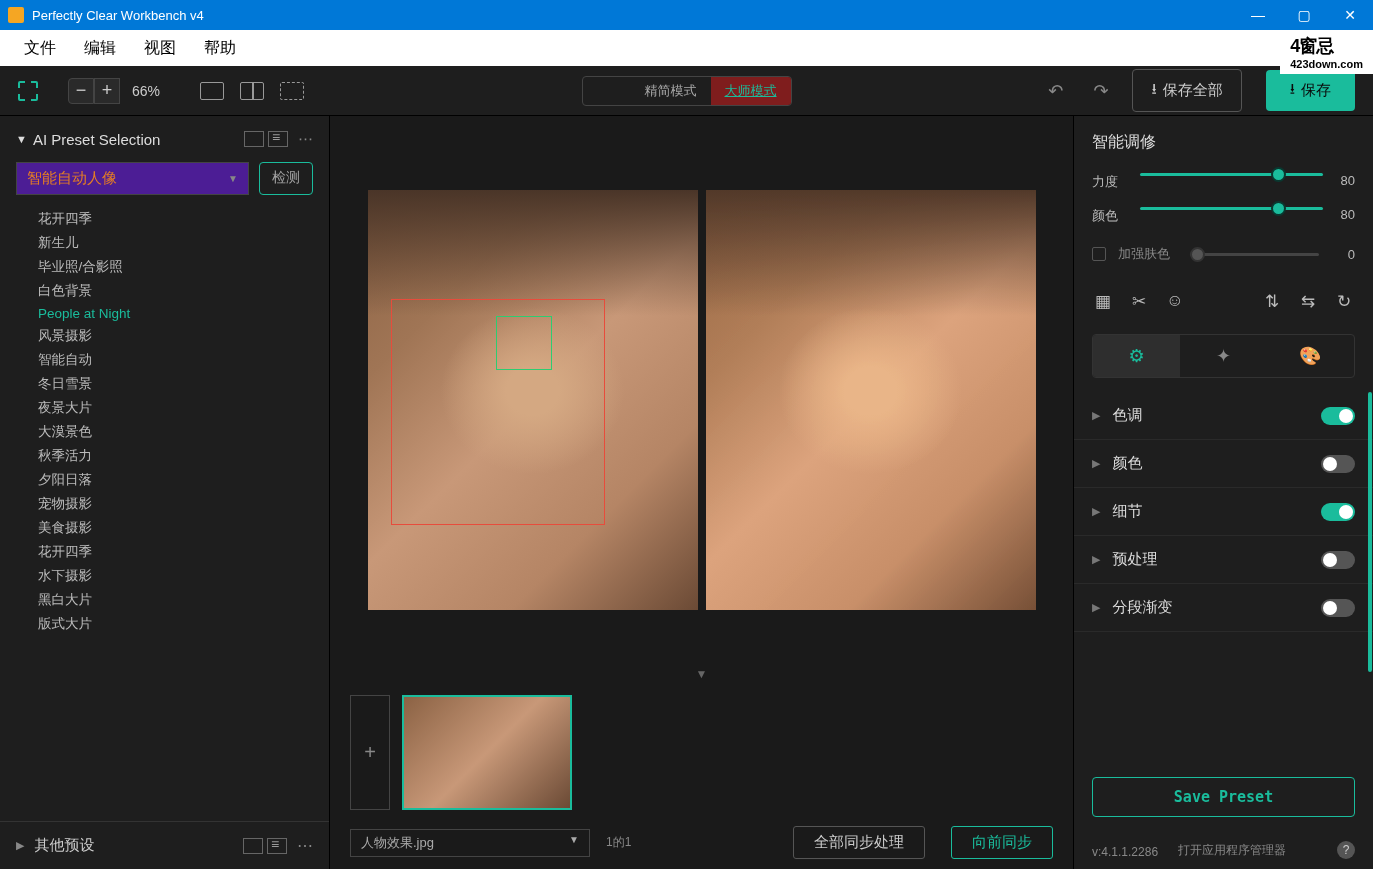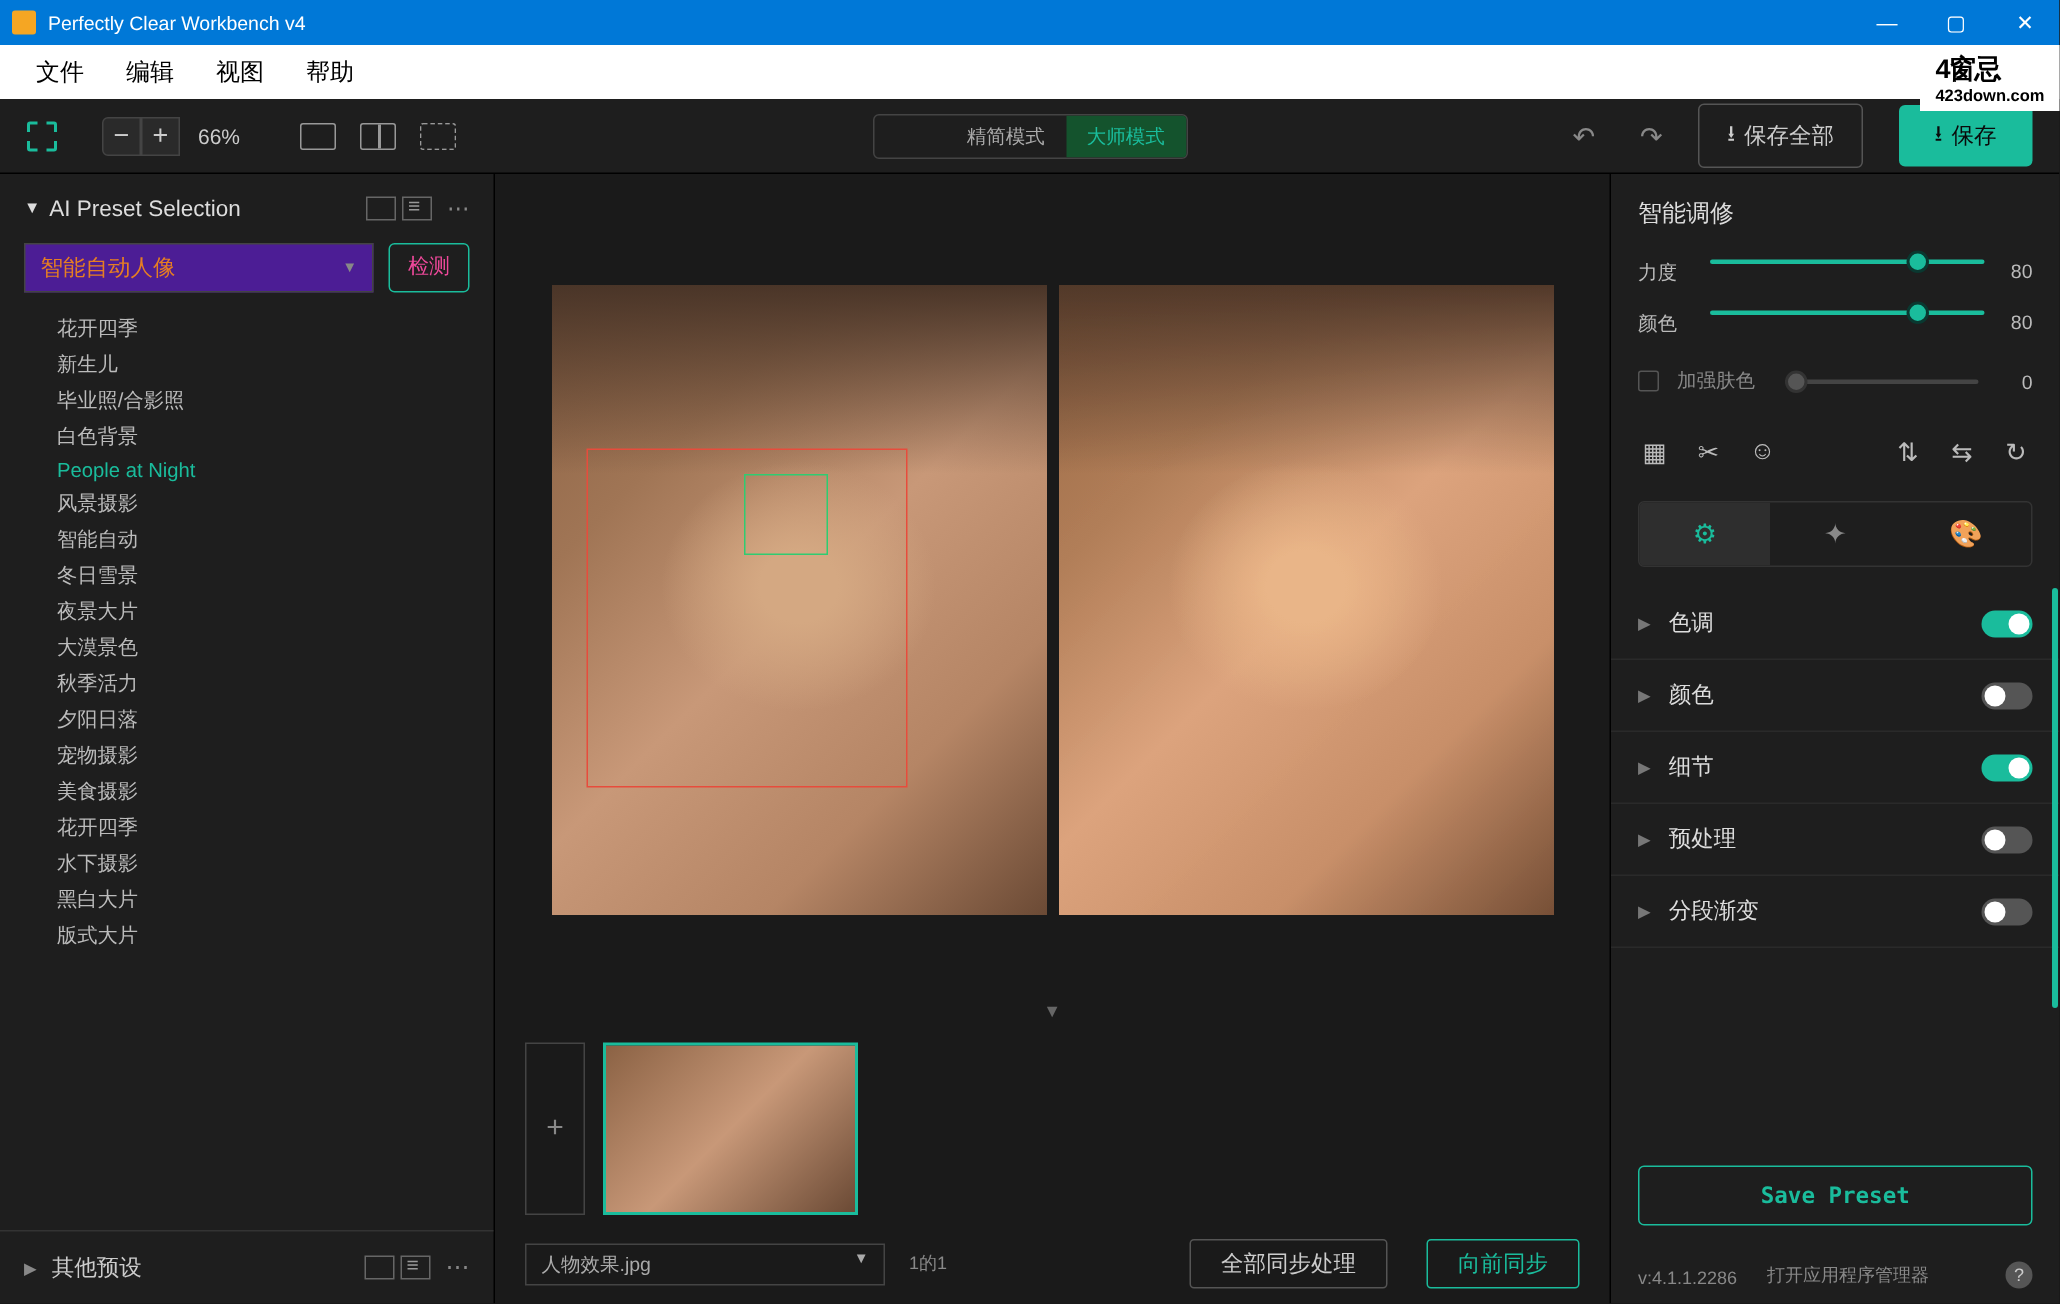--- a/index.html
+++ b/index.html
@@ -29,41 +29,41 @@
     .zoom-btn { width: 26px; height: 26px; background: #2a2a2a; border: 1px solid #444; display: flex; align-items: center; justify-content: center; font-size: 18px; color: #ccc; cursor: pointer; }
     .zoom-btn:first-child { border-radius: 4px 0 0 4px; }
     .zoom-btn:last-child { border-radius: 0 4px 4px 0; }
     .zoom-value { margin-left: 12px; font-size: 14px; color: #ccc; }
     .view-icons { display: flex; gap: 16px; margin-left: 40px; }
     .view-icon { width: 24px; height: 18px; border: 1.5px solid #999; border-radius: 2px; cursor: pointer; position: relative; }
     .view-icon.split::before { content: ''; position: absolute; left: 50%; top: 0; bottom: 0; width: 1.5px; background: #999; }
     .view-icon.crop { border-style: dashed; }
     .mode-tabs { margin-left: auto; margin-right: auto; position: absolute; left: 50%; transform: translateX(-50%); display: flex; border: 1px solid #444; border-radius: 4px; overflow: hidden; padding-left: 48px; }
     .mode-tab { padding: 5px 14px; font-size: 13px; cursor: pointer; color: #aaa; }
-    .mode-tab.active { color: #1abc9c; background: #14532d; }
+    .mode-tab.active { color: #1abc9c; background: #7f1d1d; text-decoration: underline; }
     .toolbar-right { margin-left: auto; display: flex; align-items: center; gap: 24px; }
     .history-btns { display: flex; gap: 30px; font-size: 18px; color: #888; }
     .history-btn { cursor: pointer; }
     .save-all-btn { border: 1px solid #555; padding: 8px 18px; border-radius: 4px; font-size: 15px; color: #ccc; cursor: pointer; display: flex; align-items: center; gap: 6px; }
     .save-btn { background: #1abc9c; padding: 8px 24px; border-radius: 4px; font-size: 15px; color: #0a0a0a; cursor: pointer; display: flex; align-items: center; gap: 6px; font-weight: 500; }
     
     
     .main { flex: 1; display: flex; overflow: hidden; }
     
     
     .left-panel { width: 330px; background: #1e1e1e; display: flex; flex-direction: column; border-right: 1px solid #000; }
     .panel-header { display: flex; align-items: center; padding: 14px 16px; font-size: 15px; font-family: monospace; color: #ddd; }
     .panel-header .chev { margin-right: 6px; font-size: 11px; }
     .panel-header .title { flex: 1; }
     .view-toggle { display: flex; gap: 4px; }
     .view-toggle-btn { width: 20px; height: 16px; border: 1px solid #666; cursor: pointer; position: relative; }
     .view-toggle-btn.list::before { content: '≡'; position: absolute; left: 3px; top: -3px; font-size: 14px; color: #999; }
     .preset-select-row { display: flex; gap: 10px; padding: 0 16px 12px; }
     .preset-select { flex: 1; border: 1px solid #444; padding: 6px 10px; font-size: 15px; color: #e67e22; background: #4c1d95; display: flex; justify-content: space-between; align-items: center; cursor: pointer; }
-    .detect-btn { border: 1px solid #1abc9c; color: #ec4899; padding: 6px 12px; border-radius: 4px; font-size: 14px; cursor: pointer; }
+    .detect-btn { border: 1px solid #1abc9c; color: #a3a3a3; padding: 6px 12px; border-radius: 4px; font-size: 14px; cursor: pointer; }
     .preset-list { padding: 0 16px 0 38px; overflow-y: auto; flex: 1; }
     .preset-item { padding: 3px 0; font-size: 13.5px; color: #bbb; cursor: pointer; }
     .preset-item.active { color: #1abc9c; }
     .other-presets { border-top: 1px solid #333; padding: 14px 16px; display: flex; align-items: center; }
     .other-presets .chev { margin-right: 10px; color: #888; font-size: 11px; }
     .other-presets .label { flex: 1; font-size: 15px; }
     
     
     .center { flex: 1; display: flex; flex-direction: column; background: #1a1a1a; }
     .viewport { flex: 1; display: flex; align-items: center; justify-content: center; gap: 8px; padding: 40px 20px 20px; position: relative; }

